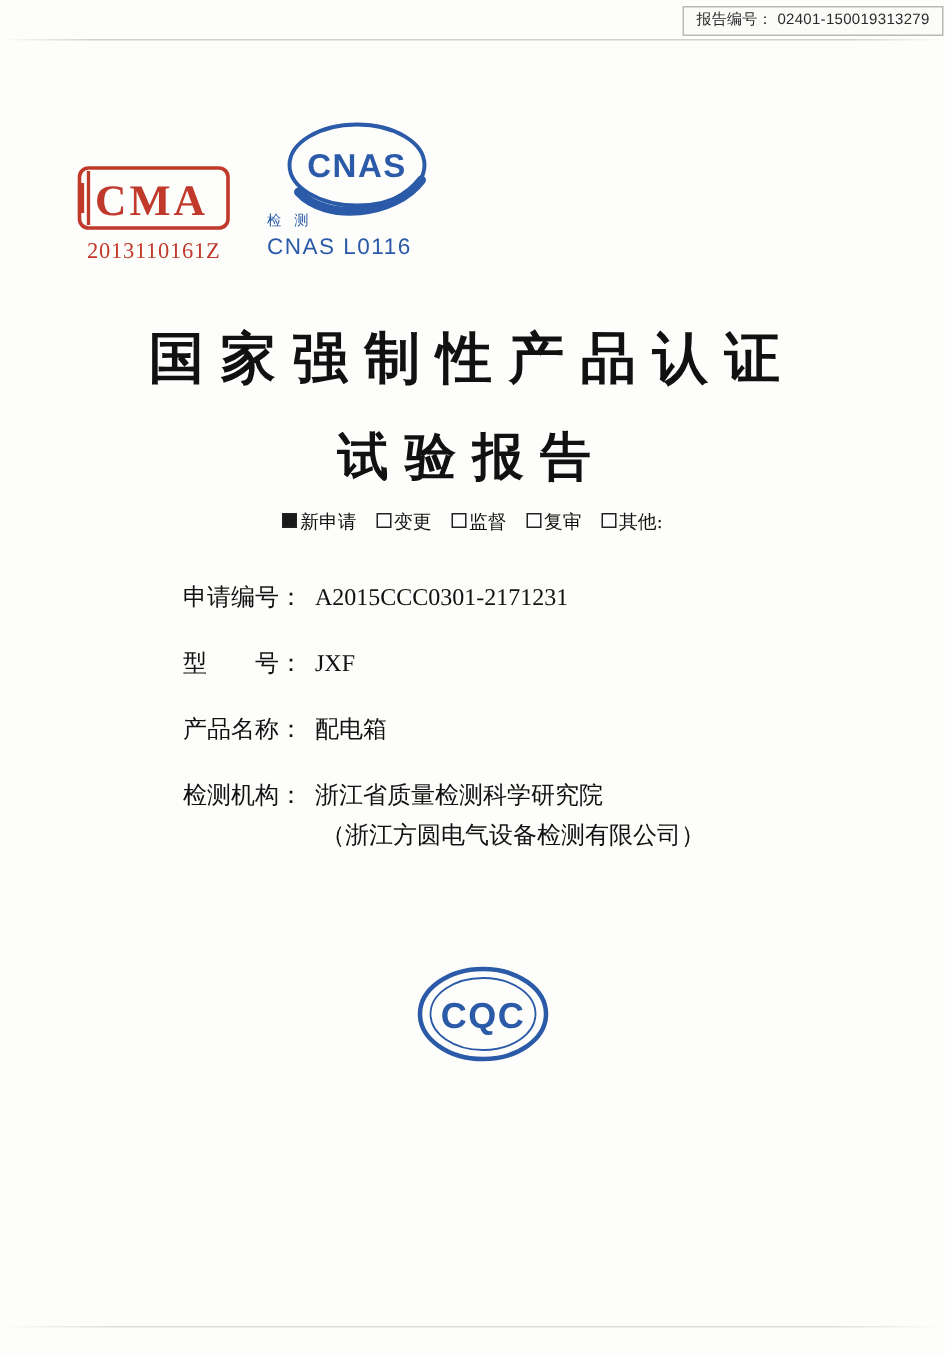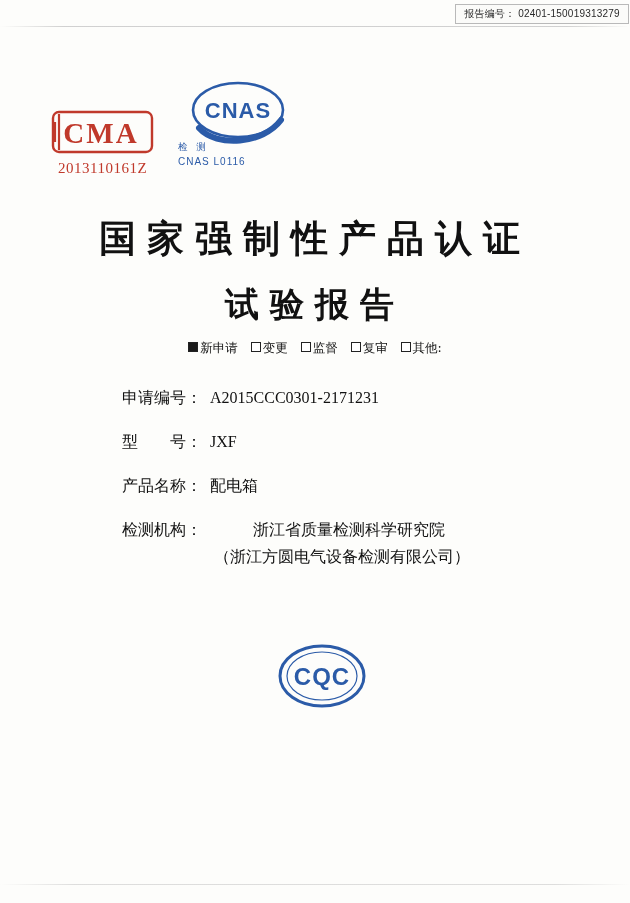--- a/index.html
+++ b/index.html
@@ -85,21 +85,21 @@
   }
   .cnas-mark { width: 110px; height: 72px; margin: 0 auto; position: relative; }
   .cnas-sub {
     font-size: 9.5px;
     color: #2b5ba8;
     letter-spacing: 3px;
     margin-top: -9px;
     font-family: "Liberation Sans", sans-serif;
   }
   .cnas-no {
-    font-size: 10px;
+    font-size: 15px;
     color: #2b5ba8;
     letter-spacing: 1px;
     margin-top: 2px;
     font-family: "Liberation Sans", sans-serif;
   }
 
   
   .title-main {
     position: absolute;
     top: 214px;
@@ -261,21 +261,21 @@
       <span class="field-label">型　　号：</span>
       <span class="field-value">JXF</span>
     </div>
 
     <div class="field-row">
       <span class="field-label">产品名称：</span>
       <span class="field-value cn">配电箱</span>
     </div>
 
     <div>
-      <div class="field-row" style="margin-bottom:0;gap:43px;">
+      <div class="field-row" style="margin-bottom:0;">
         <span class="field-label">检测机构：</span>
         <span class="field-value cn">浙江省质量检测科学研究院</span>
       </div>
       <div class="field-sub">（浙江方圆电气设备检测有限公司）</div>
     </div>
 
   </div>
 
   <div class="cqc-wrap">
     <div class="cqc-mark">

